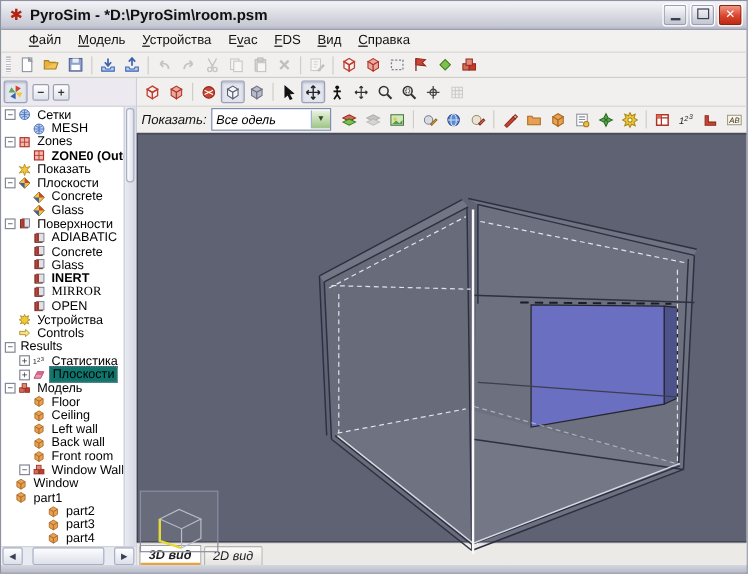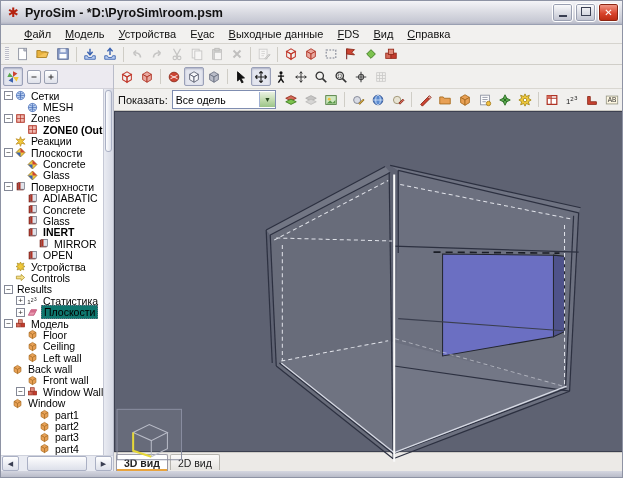--- a/index.html
+++ b/index.html
@@ -68,38 +68,38 @@
     background:linear-gradient(90deg,#fdfdfe,#dde0ea);}
   #tree-hscroll{height:15px;flex:0 0 auto;background:#e9ebf2;border-top:1px solid #cfd2dd;
     display:flex;align-items:center;}
   .hsc-btn{width:15px;height:13px;border:1px solid #aab0c4;border-radius:2px;
     background:linear-gradient(#fff,#dde0ea);display:flex;align-items:center;
     justify-content:center;font-size:7px;color:#3a3f52;margin:0 1px;}
   #tree-hscroll .htrack{flex:1;height:13px;display:flex;align-items:center;}
   #tree-hscroll .hthumb{width:58px;height:13px;border:1px solid #aab0c4;border-radius:2px;
     background:linear-gradient(#fdfdfe,#dde0ea);margin:0 auto;}
   
-  #right-col{flex:1;display:flex;flex-direction:column;min-width:0;background:#f1f0ee;}
+  #right-col{flex:1;display:flex;flex-direction:column;min-width:0;background:#f1f0ee;font-style:italic;}
   #toolbar-3d{height:23px;display:flex;align-items:center;padding-left:3px;
     border-bottom:1px solid #d9d7d1;flex:0 0 auto;}
   #show-row{height:21px;display:flex;align-items:center;padding-left:4px;
     border-bottom:1px solid #c9c7c1;flex:0 0 auto;}
   #show-label{margin-right:4px;color:#111;}
   #floor-combo{width:148px;height:17px;background:#fff;border:1px solid #7f8db0;
     display:flex;align-items:center;font-size:10.5px;}
   #floor-combo .val{flex:1;padding-left:3px;color:#000;}
   #floor-combo .arrow{width:15px;height:15px;margin:0;border-left:1px solid #9fb0d2;
     background:linear-gradient(#eaf2e2,#bcd8a8 60%,#9cc488);display:flex;
     align-items:center;justify-content:center;font-size:7px;color:#2a4a20;}
   #viewport{flex:1;position:relative;min-height:0;background:#5e6272;
     border:1px solid #3c4050;border-right:none;}
   #viewport svg{position:absolute;inset:0;}
   
   #tabbar{height:18px;background:#eceae7;border-top:1px solid #cfcdc8;display:flex;
-    align-items:center;padding-left:2px;flex:0 0 auto;}
+    align-items:flex-end;padding-left:2px;flex:0 0 auto;}
   .tab{height:15px;display:flex;align-items:center;padding:0 7px;margin-right:2px;
     border:1px solid #b6b4ae;border-bottom:none;border-radius:2px 2px 0 0;
     background:linear-gradient(#fbfaf9,#e6e4e0);font-size:10.5px;color:#222;}
   .tab.active{background:#fff;border-color:#9a98a4;font-weight:bold;
     box-shadow:inset 0 -2px 0 #e8a33d;height:16px;}
   #bottom-edge{height:6px;background:linear-gradient(#d4d6e0,#b9bcc9);flex:0 0 auto;}
 </style>
 </head>
 <body>
 
@@ -115,21 +115,20 @@
         <div class="sq"></div>
       </div>
     <div class="winbtn close">✕</div>
   </div>
 
   <div id="menubar">
       <div class="menu-item"><u>Ф</u>айл</div>
       <div class="menu-item"><u>М</u>одель</div>
       <div class="menu-item"><u>У</u>стройства</div>
       <div class="menu-item">E<u>v</u>ac</div>
-      <div class="menu-item"><u>В</u>ыходные данные</div>
       <div class="menu-item"><u>F</u>DS</div>
       <div class="menu-item"><u>В</u>ид</div>
       <div class="menu-item"><u>С</u>правка</div>
     </div>
 
   <div id="toolbar-main">
     <div class="grip"></div>
   <div class="tbtn">
         <span style="width: 14px; height: 14px; display: block;">
           <svg class="ic" viewBox="0 0 16 16">
@@ -339,21 +338,21 @@
                   <rect x="2.5" y="2.5" width="11" height="11" fill="#f0b8b0" stroke="#b03224" stroke-width="1.4"></rect>
                   <path d="M2.5,8 H13.5 M8,2.5 V13.5" stroke="#b03224"></path>
                 </svg></span>
               <span class="tlabel">ZONE0 (Outer Zon</span>
             </div>
             <div class="trow" style="padding-left: 3px;">
               <div class="spacer"></div>
               <span class="ticon"><svg class="ic" viewBox="0 0 16 16">
                   <path d="M8,1 L9.6,5.5 L14.5,4 L11,8 L14.5,12 L9.6,10.5 L8,15 L6.4,10.5 L1.5,12 L5,8 L1.5,4 L6.4,5.5 Z" fill="#f0c83a" stroke="#b8861a"></path>
                 </svg></span>
-              <span class="tlabel">Реакции</span>
+              <span class="tlabel">Показать</span>
             </div>
             <div class="trow" style="padding-left: 3px;">
               <div class="expander">−</div>
               <span class="ticon"><svg class="ic" viewBox="0 0 16 16">
                   <polygon points="8,1.5 14.5,8 8,14.5 1.5,8" fill="#f0c83a" stroke="#8a6a1e"></polygon>
                   <polygon points="8,1.5 14.5,8 8,8" fill="#cc4433"></polygon>
                   <polygon points="8,14.5 1.5,8 8,8" fill="#3a62b0"></polygon>
                 </svg></span>
               <span class="tlabel">Плоскости</span>
             </div>
@@ -413,21 +412,21 @@
             </div>
             <div class="trow bold" style="padding-left: 15px;">
               <div class="spacer"></div>
               <span class="ticon"><svg class="ic" viewBox="0 0 16 16">
                   <rect x="3" y="3" width="9" height="10" fill="#c23b2e" stroke="#6a1a10"></rect>
                   <rect x="5" y="2" width="9" height="10" fill="#e0e2ea" stroke="#6a707e"></rect>
                   <rect x="5" y="2" width="3" height="10" fill="#b03224"></rect>
                 </svg></span>
               <span class="tlabel">INERT</span>
             </div>
-            <div class="trow" style="padding-left: 26px;">
+            <div class="trow" style="padding-left: 15px; font-family: Liberation Serif, serif;">
               <div class="spacer"></div>
               <span class="ticon"><svg class="ic" viewBox="0 0 16 16">
                   <rect x="3" y="3" width="9" height="10" fill="#c23b2e" stroke="#6a1a10"></rect>
                   <rect x="5" y="2" width="9" height="10" fill="#e0e2ea" stroke="#6a707e"></rect>
                   <rect x="5" y="2" width="3" height="10" fill="#b03224"></rect>
                 </svg></span>
               <span class="tlabel">MIRROR</span>
             </div>
             <div class="trow" style="padding-left: 15px;">
               <div class="spacer"></div>
@@ -502,57 +501,57 @@
             </div>
             <div class="trow" style="padding-left: 15px;">
               <div class="spacer"></div>
               <span class="ticon"><svg class="ic" viewBox="0 0 16 16">
                   <polygon points="3,5 8,2 13,5 8,8" fill="#e8a055" stroke="#a86a1e" stroke-width="1"></polygon>
                   <polygon points="3,5 8,8 8,14 3,11" fill="#e8a055" stroke="#a86a1e" stroke-width="1"></polygon>
                   <polygon points="13,5 8,8 8,14 13,11" fill="#e8a055" stroke="#a86a1e" stroke-width="1"></polygon>
                 </svg></span>
               <span class="tlabel">Left wall</span>
             </div>
-            <div class="trow" style="">
+            <div class="trow" style="padding-left: 15px;">
               <div class="spacer"></div>
               <span class="ticon"><svg class="ic" viewBox="0 0 16 16">
                   <polygon points="3,5 8,2 13,5 8,8" fill="#e8a055" stroke="#a86a1e" stroke-width="1"></polygon>
                   <polygon points="3,5 8,8 8,14 3,11" fill="#e8a055" stroke="#a86a1e" stroke-width="1"></polygon>
                   <polygon points="13,5 8,8 8,14 13,11" fill="#e8a055" stroke="#a86a1e" stroke-width="1"></polygon>
                 </svg></span>
               <span class="tlabel">Back wall</span>
             </div>
             <div class="trow" style="padding-left: 15px;">
               <div class="spacer"></div>
               <span class="ticon"><svg class="ic" viewBox="0 0 16 16">
                   <polygon points="3,5 8,2 13,5 8,8" fill="#e8a055" stroke="#a86a1e" stroke-width="1"></polygon>
                   <polygon points="3,5 8,8 8,14 3,11" fill="#e8a055" stroke="#a86a1e" stroke-width="1"></polygon>
                   <polygon points="13,5 8,8 8,14 13,11" fill="#e8a055" stroke="#a86a1e" stroke-width="1"></polygon>
                 </svg></span>
-              <span class="tlabel">Front wall</span>
+              <span class="tlabel">Front room</span>
             </div>
             <div class="trow" style="padding-left: 15px;">
               <div class="expander">−</div>
               <span class="ticon"><svg class="ic" viewBox="0 0 16 16">
                   <rect x="2" y="7.5" width="5.5" height="5.5" fill="#d46a5a" stroke="#962a1a"></rect>
                   <rect x="8.5" y="7.5" width="5.5" height="5.5" fill="#c23b2e" stroke="#962a1a"></rect>
                   <rect x="5" y="2.5" width="5.5" height="5.5" fill="#e08a7a" stroke="#962a1a"></rect>
                 </svg></span>
               <span class="tlabel">Window Wall</span>
             </div>
             <div class="trow" style="">
               <div class="spacer"></div>
               <span class="ticon"><svg class="ic" viewBox="0 0 16 16">
                   <polygon points="3,5 8,2 13,5 8,8" fill="#e8a055" stroke="#a86a1e" stroke-width="1"></polygon>
                   <polygon points="3,5 8,8 8,14 3,11" fill="#e8a055" stroke="#a86a1e" stroke-width="1"></polygon>
                   <polygon points="13,5 8,8 8,14 13,11" fill="#e8a055" stroke="#a86a1e" stroke-width="1"></polygon>
                 </svg></span>
               <span class="tlabel">Window</span>
             </div>
-            <div class="trow" style="padding-left: 27px;">
+            <div class="trow" style="">
               <div class="spacer"></div>
               <span class="ticon"><svg class="ic" viewBox="0 0 16 16">
                   <polygon points="3,5 8,2 13,5 8,8" fill="#e8a055" stroke="#a86a1e" stroke-width="1"></polygon>
                   <polygon points="3,5 8,8 8,14 3,11" fill="#e8a055" stroke="#a86a1e" stroke-width="1"></polygon>
                   <polygon points="13,5 8,8 8,14 13,11" fill="#e8a055" stroke="#a86a1e" stroke-width="1"></polygon>
                 </svg></span>
               <span class="tlabel">part1</span>
             </div>
             <div class="trow" style="padding-left: 27px;">
               <div class="spacer"></div>

